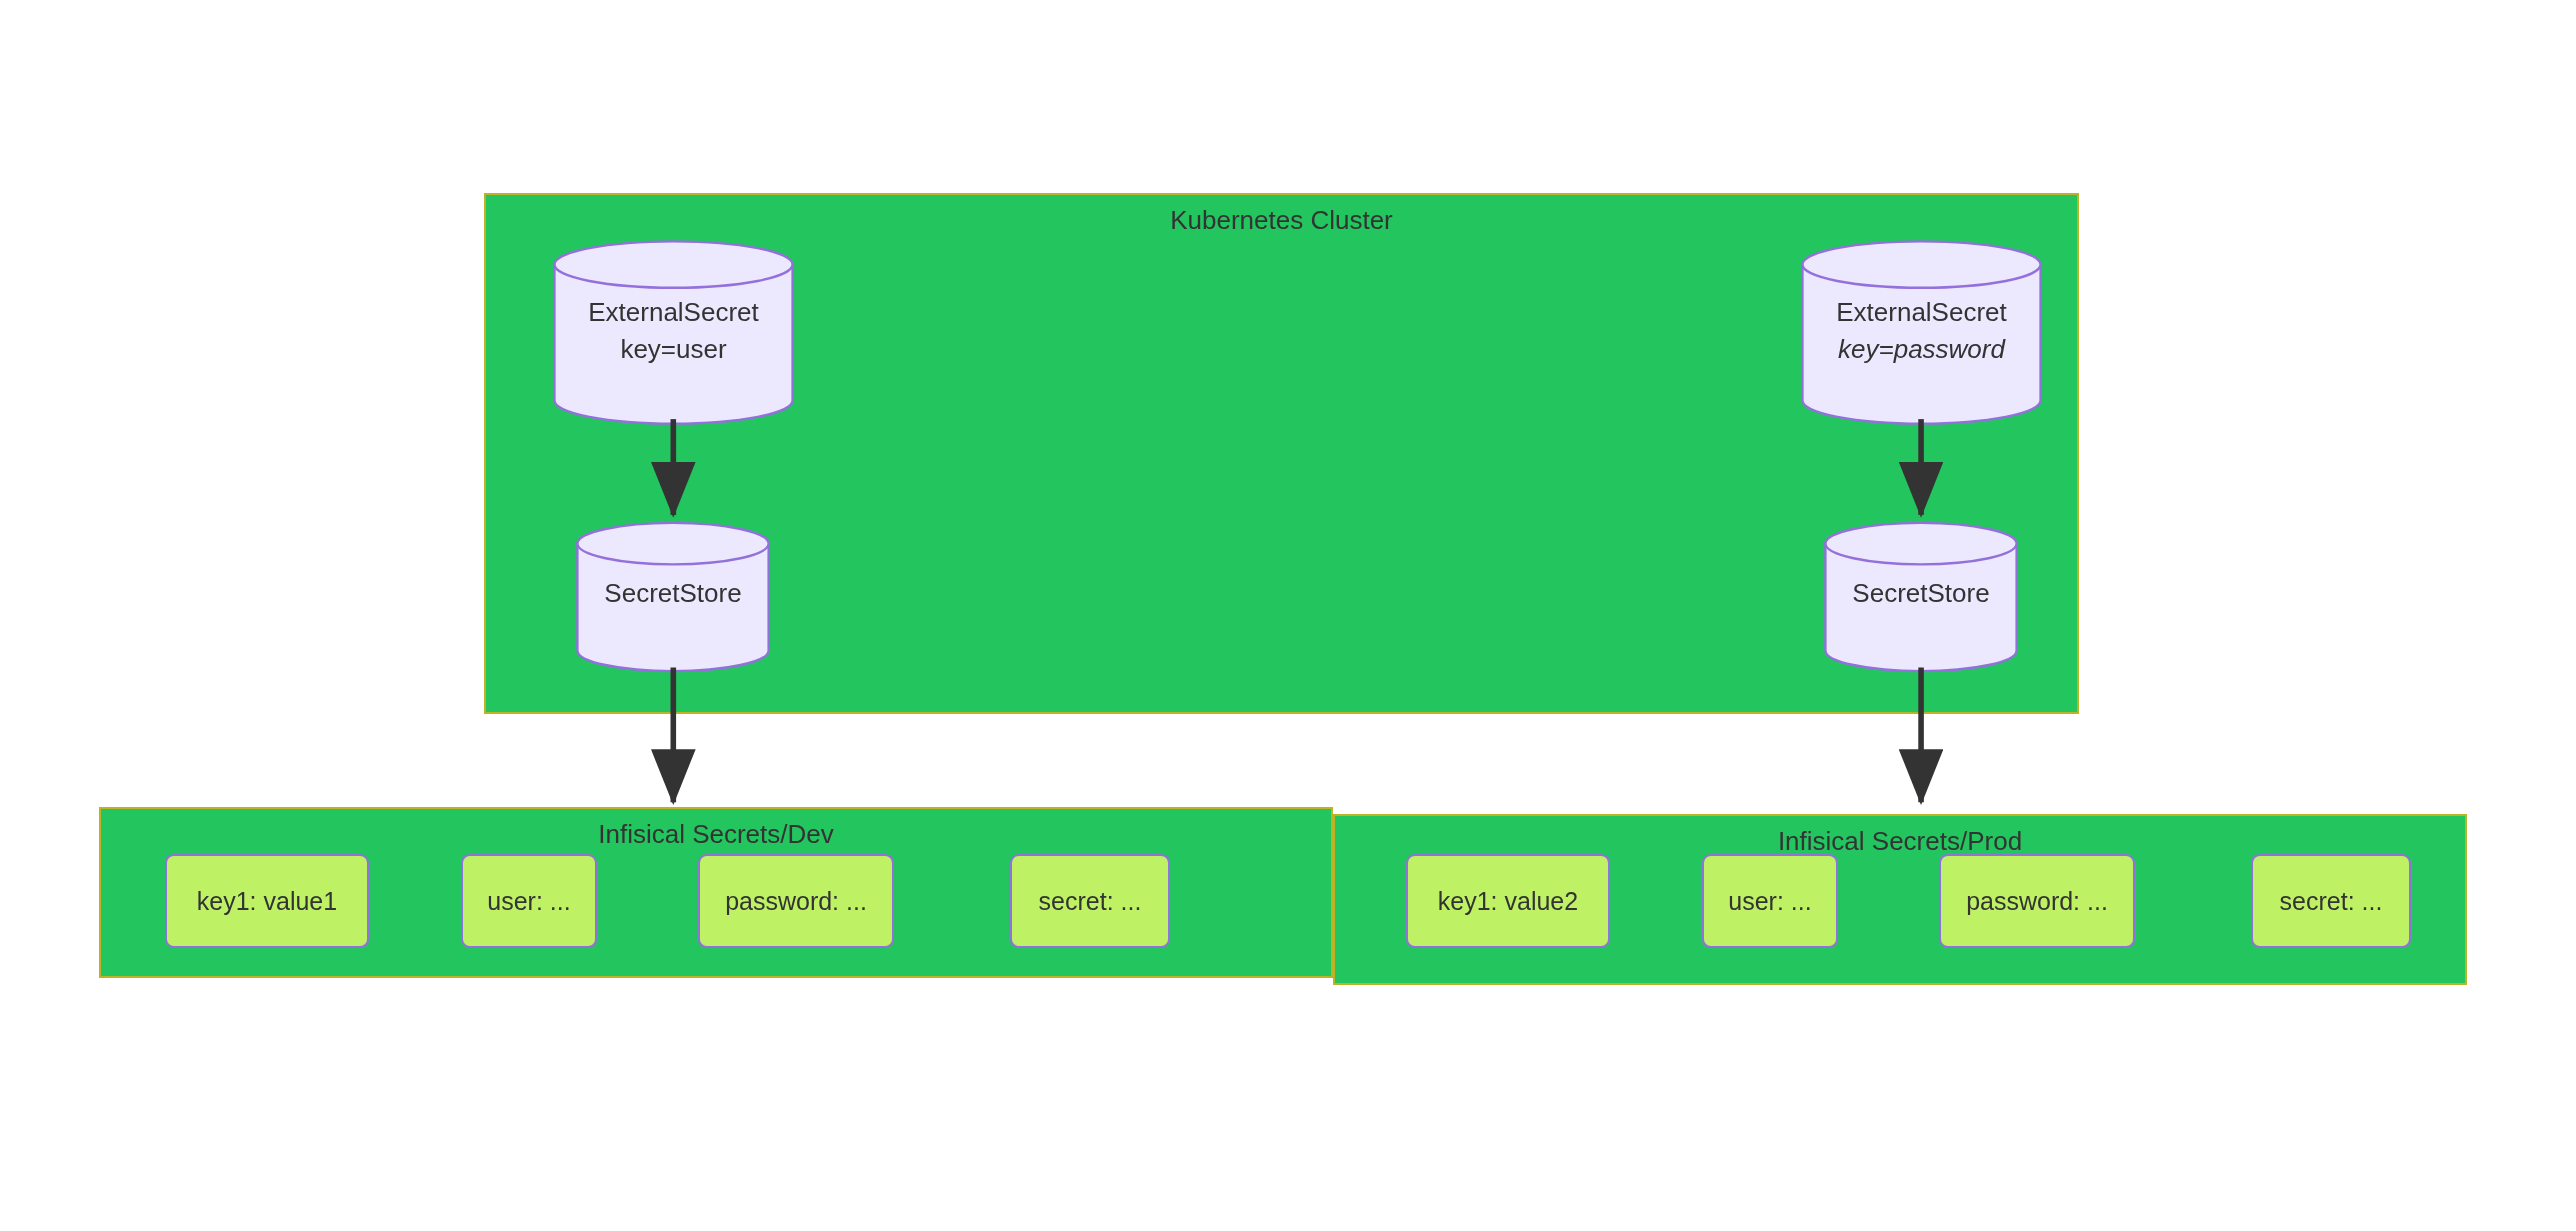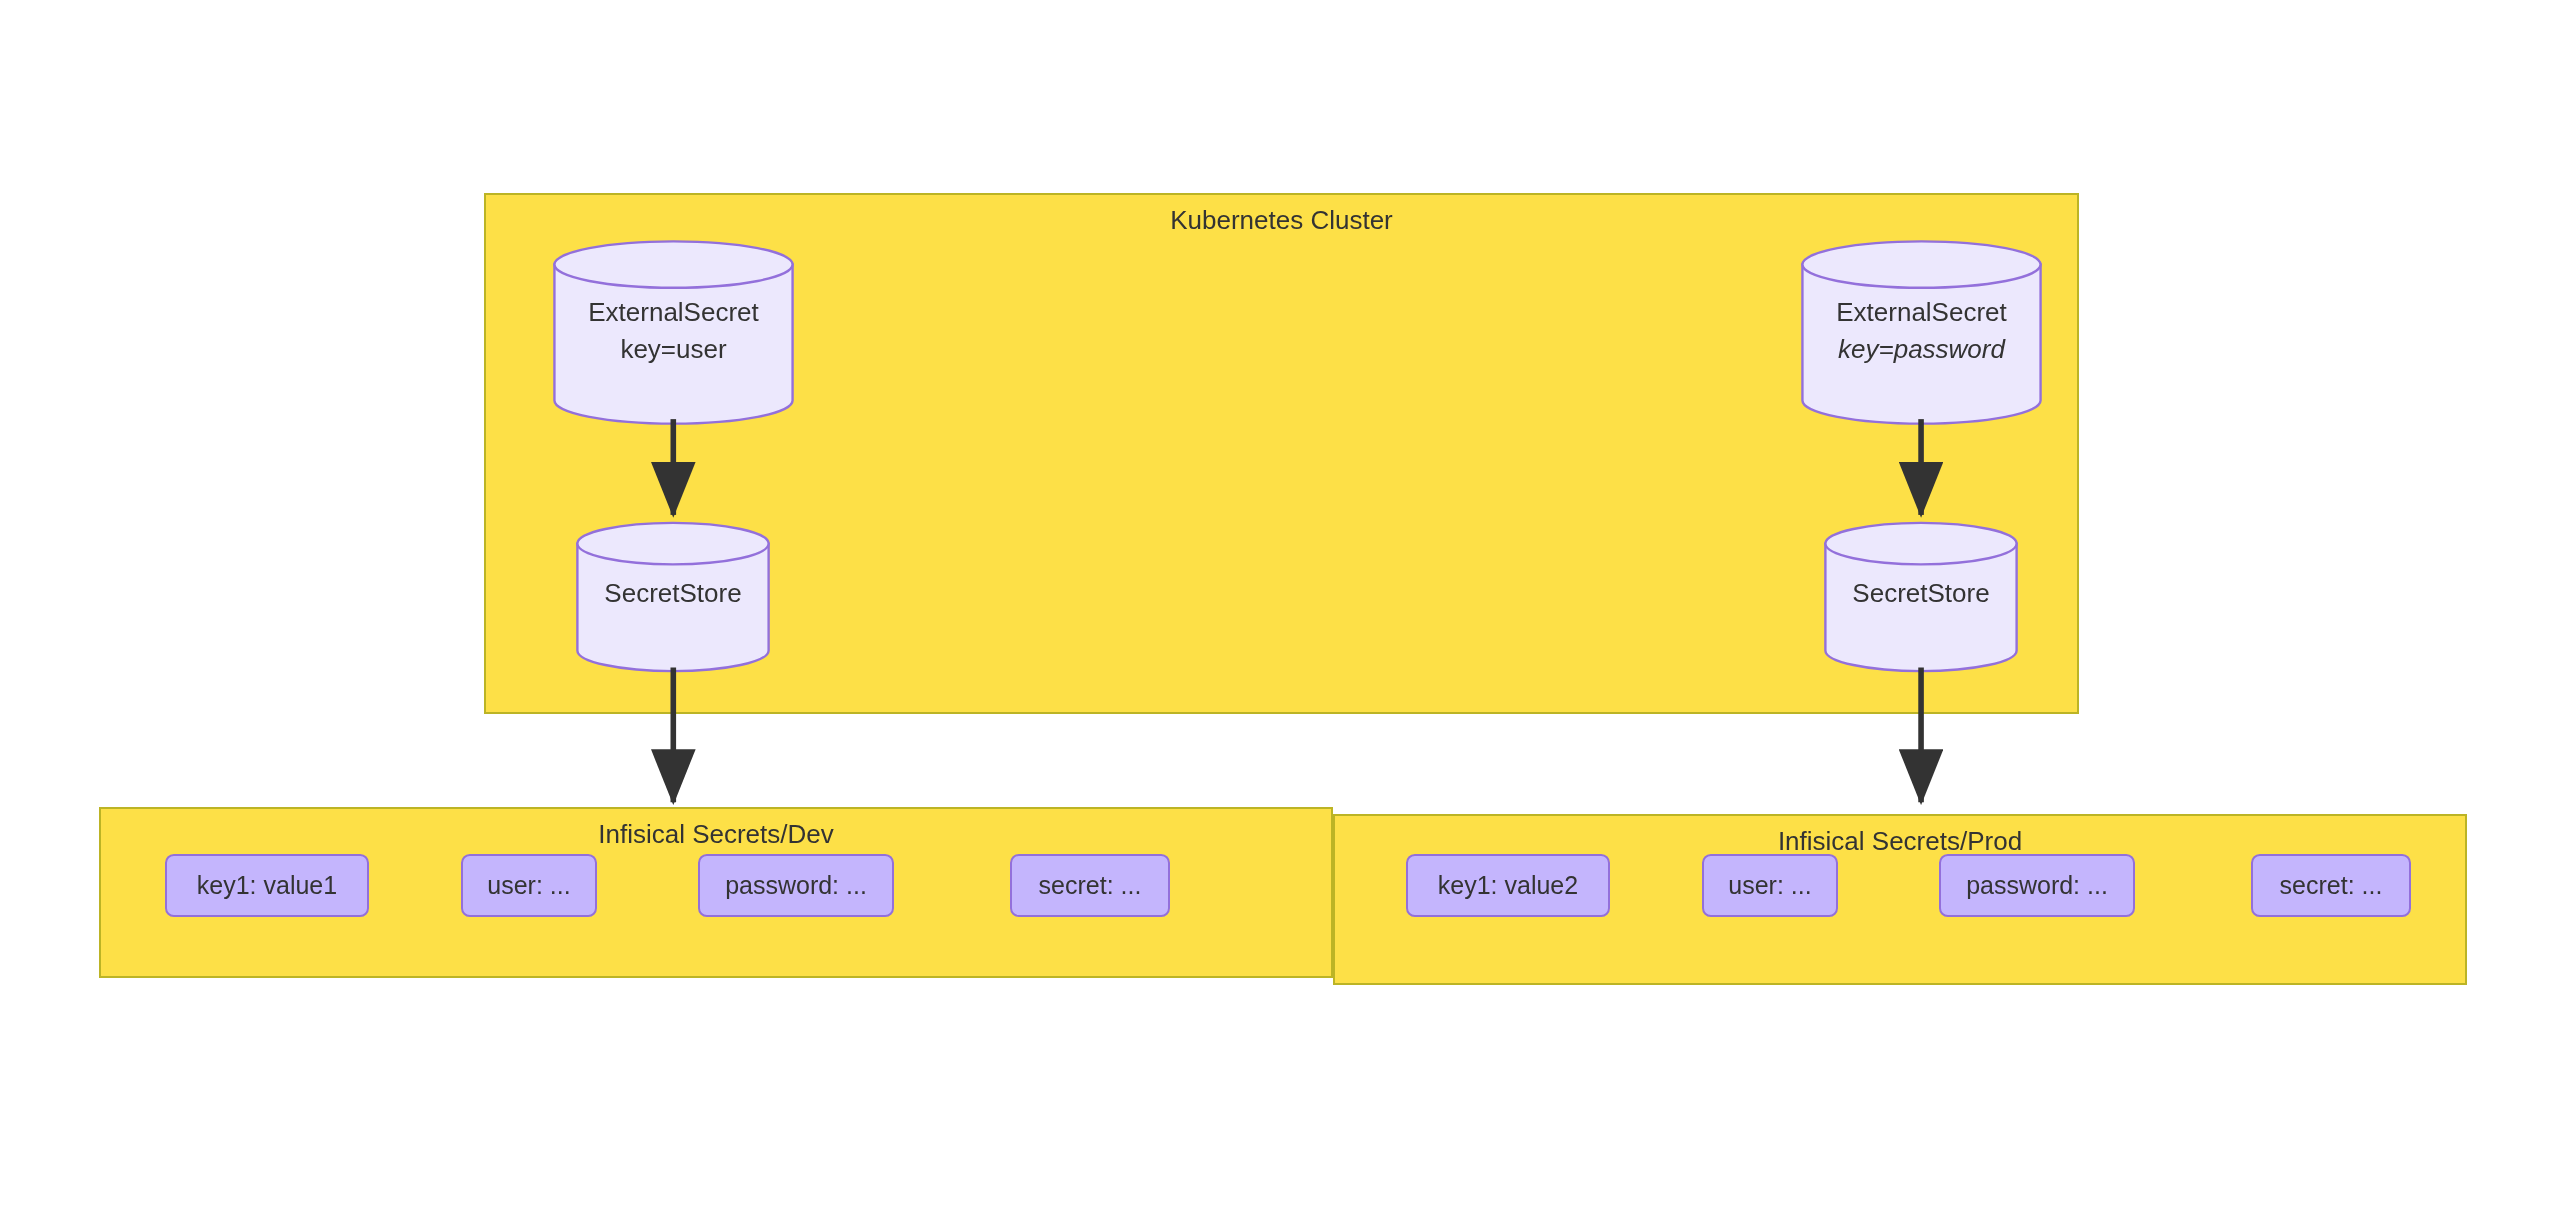--- a/index.html
+++ b/index.html
@@ -19,21 +19,21 @@
     position: absolute;
     left: 0;
     top: 0;
     width: 2576px;
     height: 1231px;
   }
 
   
   .group {
     position: absolute;
-    background: #fde047;
+    background: #22c55e;
     border: 2.4px solid #bcb425;
     box-sizing: border-box;
   }
   .group-title {
     position: absolute;
     top: 9.6px;
     left: 0;
     width: 100%;
     text-align: center;
     font-size: 26px;
@@ -90,31 +90,31 @@
   #ss-right  { left: 1823px; top: 521px; width: 196px; height: 152px; }
 
   #es-left .cyl-label,
   #es-right .cyl-label { top: 57px; }
   #ss-left .cyl-label,
   #ss-right .cyl-label { top: 56px; }
 
   
   .chip {
     position: absolute;
-    background: #c4b5fd;
+    background: #bef264;
     border: 2.4px solid #9370db;
     border-radius: 8.8px;
     box-sizing: border-box;
     display: flex;
     align-items: center;
     justify-content: center;
     font-size: 25px;
     color: #333333;
     white-space: nowrap;
-    height: 63px;
+    height: 94px;
     top: 854px;
   }
 
   
   #dev-chip-0  { left: 165px;  width: 204px; }
   #dev-chip-1  { left: 461px;  width: 136px; }
   #dev-chip-2  { left: 698px;  width: 196px; }
   #dev-chip-3  { left: 1010px; width: 160px; }
 
   

